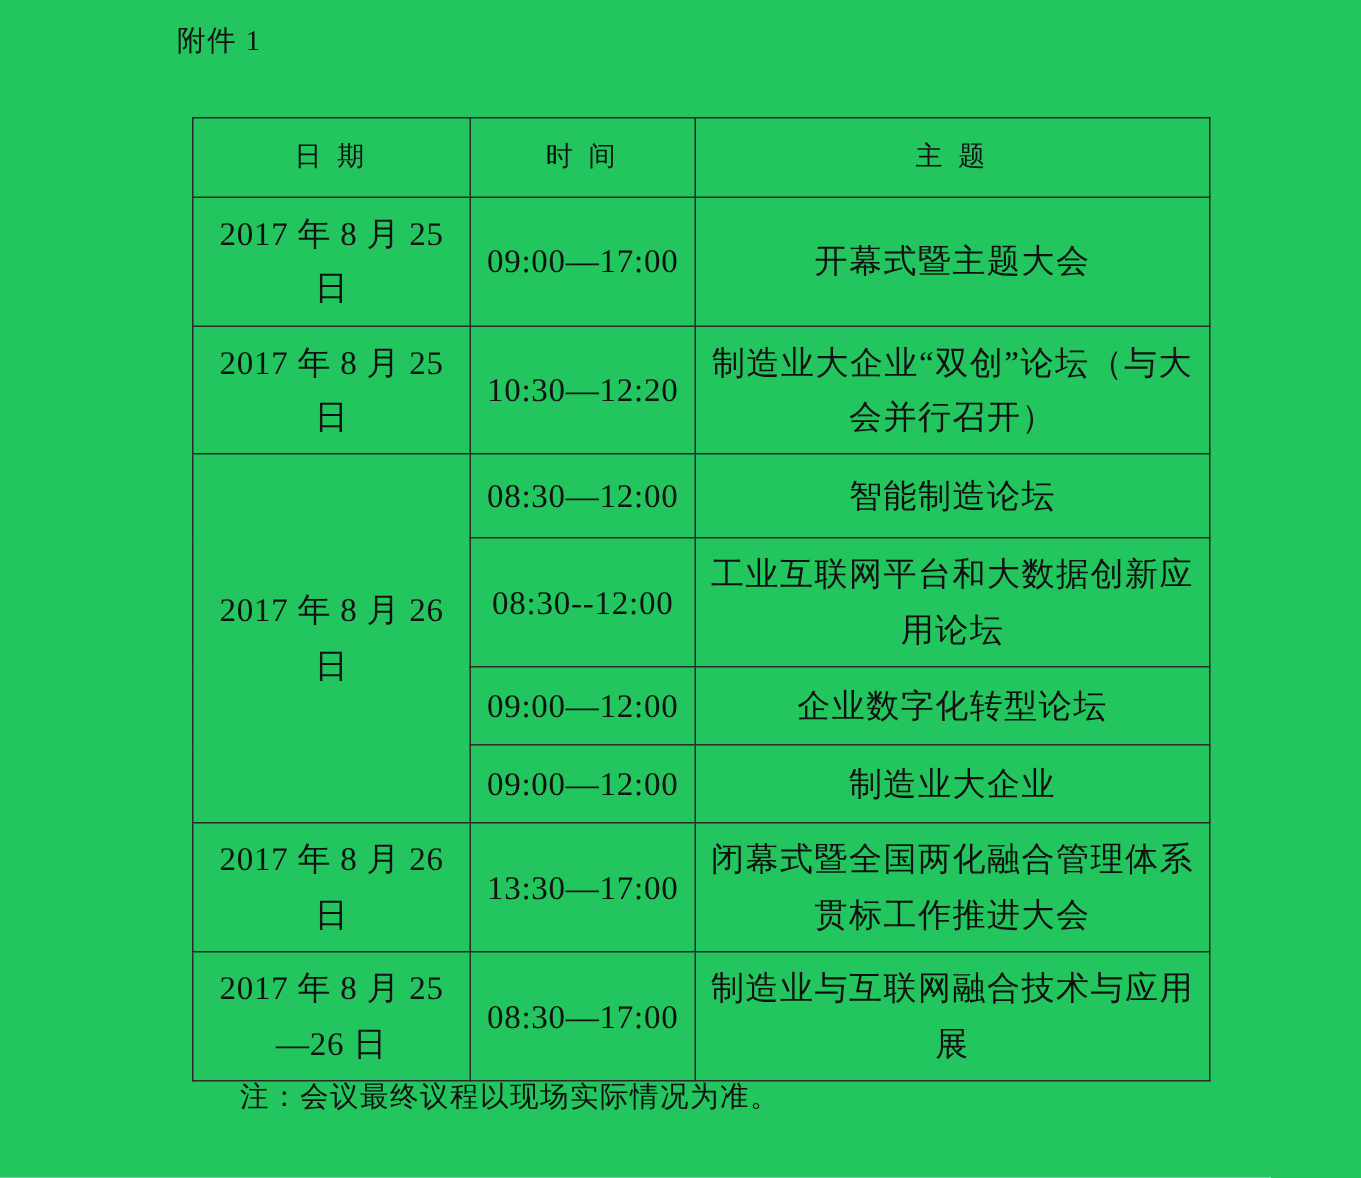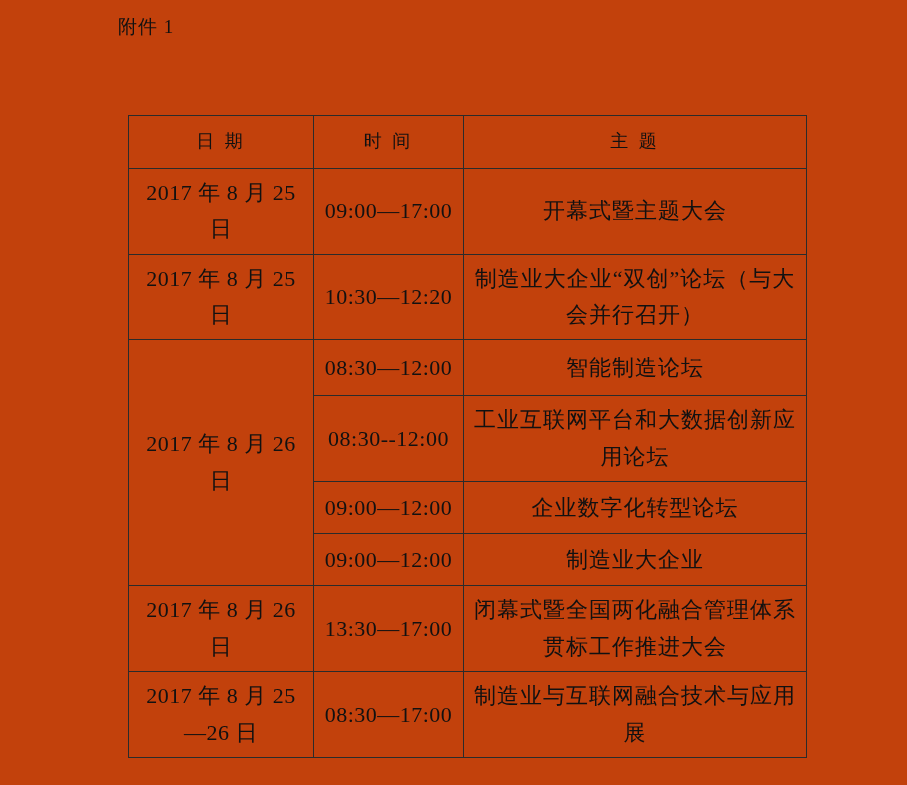--- a/index.html
+++ b/index.html
@@ -11,21 +11,21 @@
     width: 907px;
     height: 785px;
     position: relative;
     font-family: "Liberation Serif", "DejaVu Serif", serif;
     color: #111;
     overflow: hidden;
   }
   .page {
     position: absolute;
     inset: 0;
-    background: #c2410c;
+    background: #22c55e;
   }
   .attachment-label {
     position: absolute;
     left: 118px;
     top: 14px;
     font-size: 19px;
     letter-spacing: 1px;
     font-family: "Liberation Serif", "DejaVu Serif", serif;
   }
   .doc-title {
@@ -39,21 +39,20 @@
     letter-spacing: 1.5px;
     font-family: "Liberation Serif", "DejaVu Serif", serif;
   }
   table.schedule {
     position: absolute;
     left: 128px;
     top: 78px;
     width: 678px;
     border-collapse: collapse;
     table-layout: fixed;
-    margin-top: 37px;
   }
   table.schedule td {
     border: 1px solid #2b2b2b;
     text-align: center;
     vertical-align: middle;
     font-size: 22px;
     line-height: 1.65;
     padding: 6px 8px;
     font-family: "Liberation Serif", "DejaVu Serif", serif;
   }
@@ -146,14 +145,15 @@
       </tr>
 
       <tr class="row-h-8">
         <td class="cell-date">2017 年 8 月 25—26 日</td>
         <td class="cell-time">08:30—17:00</td>
         <td class="cell-topic">制造业与互联网融合技术与应用展</td>
       </tr>
     </tbody>
   </table>
 
+  <div class="note">注：会议最终议程以现场实际情况为准。</div>
 
 </div>
 
 </body></html>

